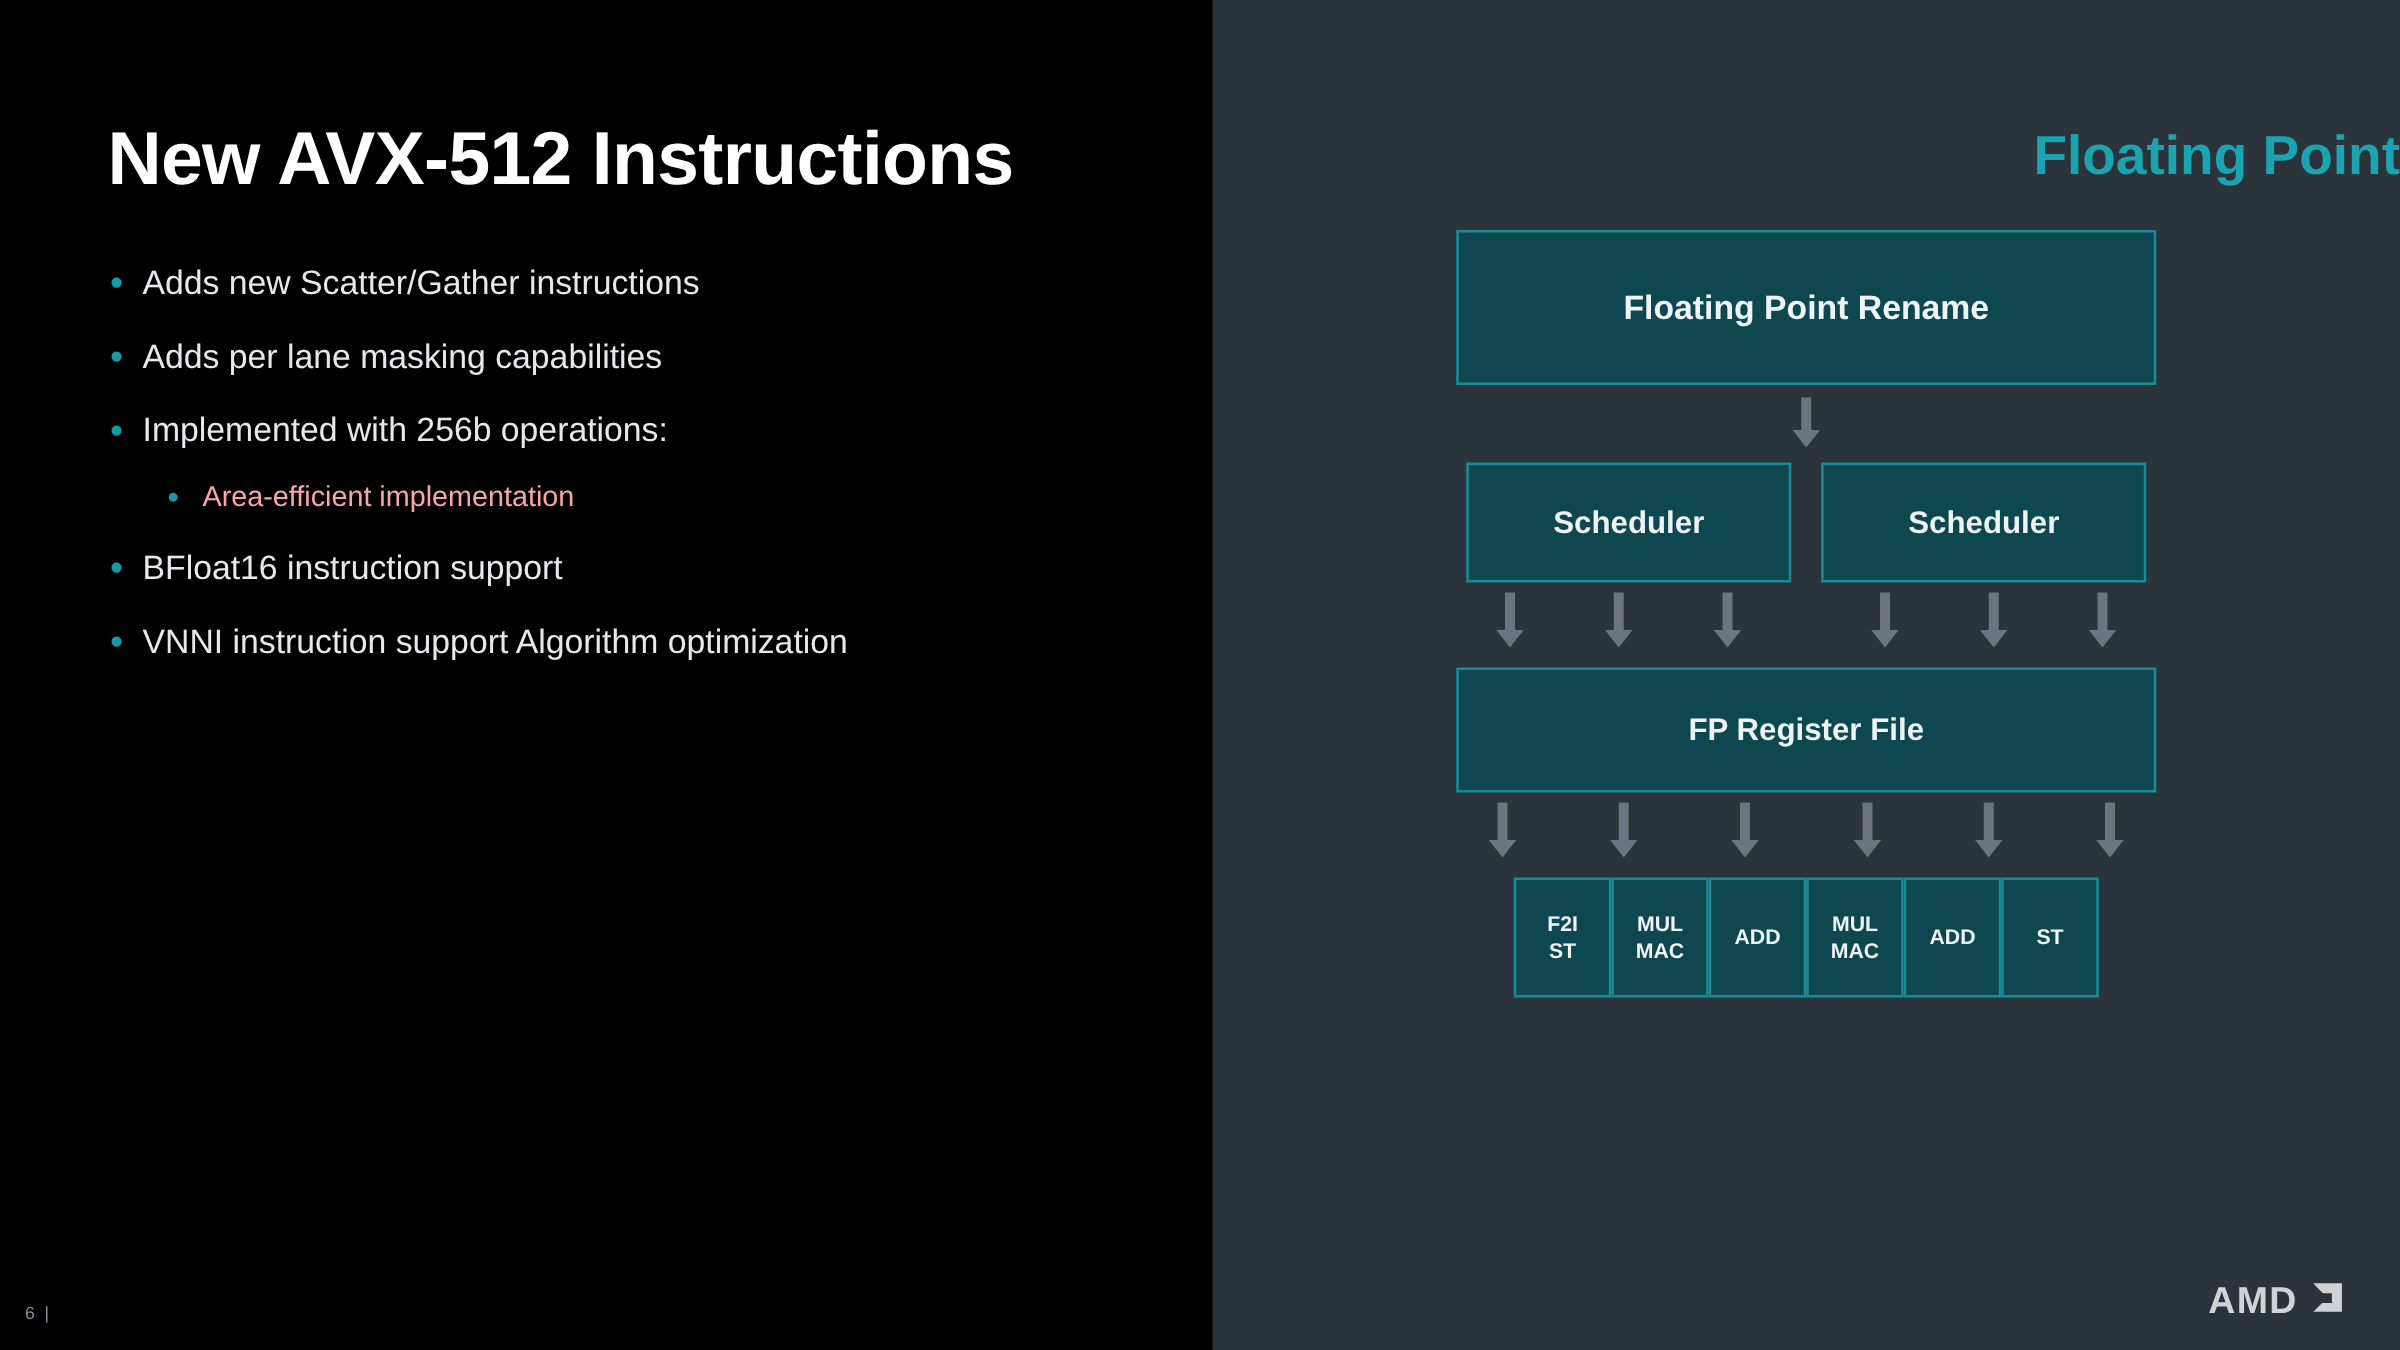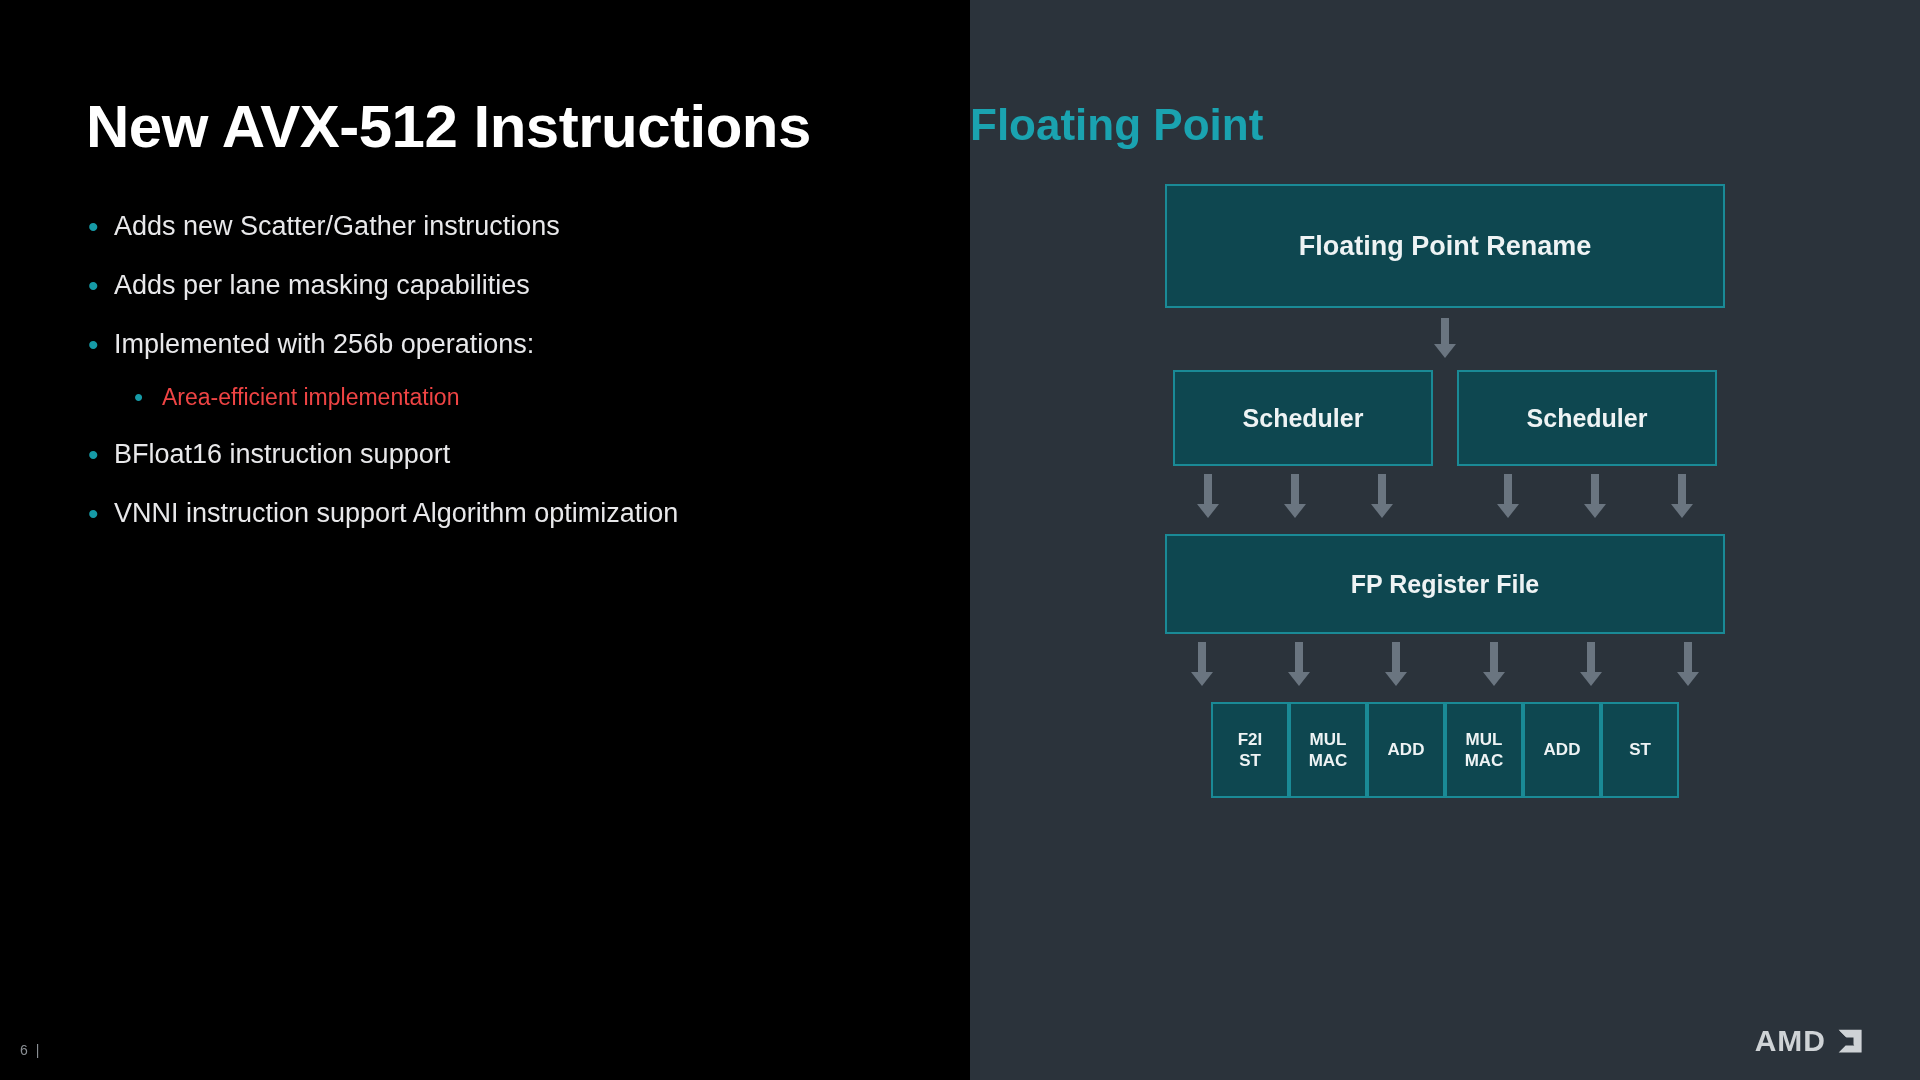--- a/index.html
+++ b/index.html
@@ -42,21 +42,21 @@
   ul.bullets > li::before {
     content: "•";
     position: absolute;
     left: 2px;
     top: -2px;
     color: #169aa6;
     font-size: 30px;
   }
   ul.sub { list-style: none; margin-top: 20px; }
   ul.sub > li {
-    color: #ef4444;
+    color: #fca5a5;
     font-size: 23px;
     font-weight: 400;
     padding-left: 28px;
     margin-left: 20px;
     position: relative;
     margin-bottom: 18px;
     line-height: 1.35;
     max-width: 700px;
   }
   ul.sub > li::before {
@@ -75,21 +75,21 @@
     color: #8a8f94;
     font-size: 14px;
     letter-spacing: 2px;
   }
 
   
   .diagram-title {
     color: #1aa3b0;
     font-size: 44px;
     font-weight: 800;
-    text-align: left;
+    text-align: right;
     margin-bottom: 34px;
   }
   .diagram {
     width: 560px;
     margin: 0 auto;
     display: flex;
     flex-direction: column;
     align-items: center;
   }
   .box {
@@ -131,24 +131,24 @@
     border-left:11px solid transparent;
     border-right:11px solid transparent;
     border-top:14px solid #6a7580;
   }
   .sched-arrows { width:560px; height:50px; display:flex; margin:8px 0 10px 0; }
   .sched-arrows .group { width:260px; display:flex; justify-content:space-around; }
   .sched-arrows .gap { width:40px; }
 
   .amd-logo {
     position: absolute;
-    right: 56px;
+    right: 44px;
     bottom: 22px;
     display: flex;
-    align-items: center;
+    align-items: flex-start;
     gap: 10px;
     color: #cfd3d6;
     font-weight: 800;
     font-size: 30px;
     letter-spacing: 1px;
   }
   .amd-arrow {
     width: 28px; height: 28px; position: relative;
   }
   .amd-arrow svg { width:28px; height:28px; display:block; }

